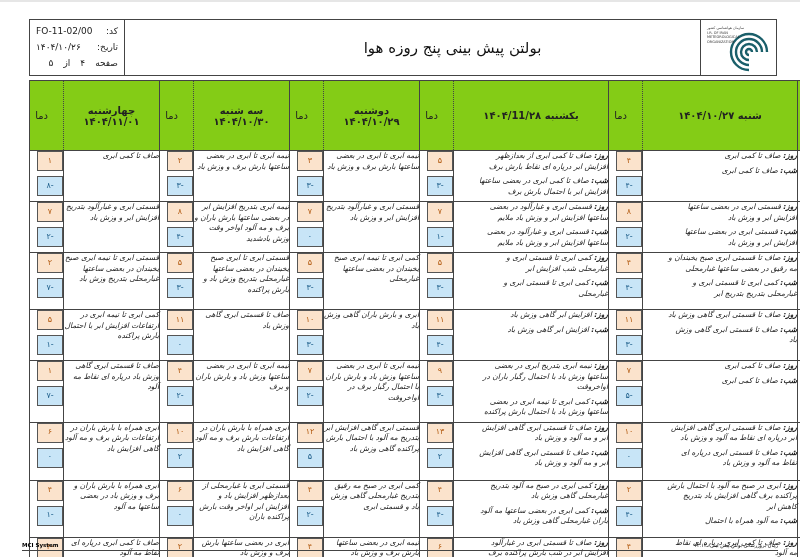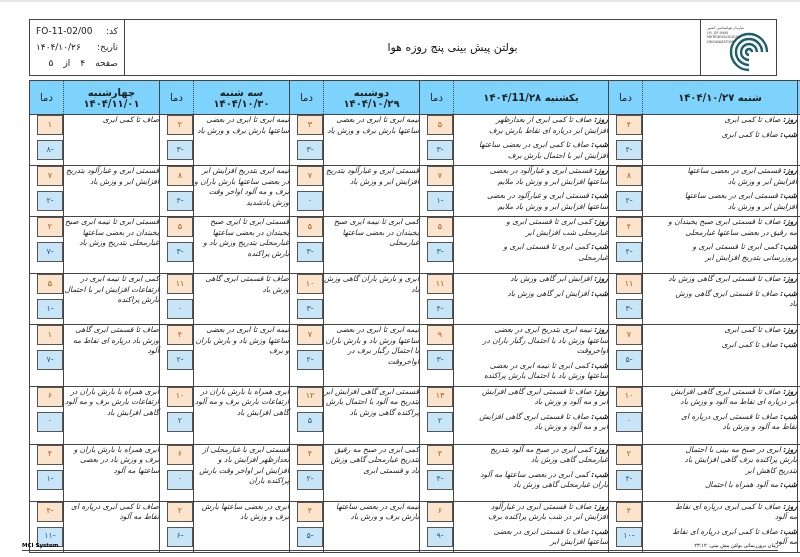--- a/index.html
+++ b/index.html
@@ -1,25 +1,25 @@
 <!DOCTYPE html>
 <html><head>
 <meta charset="utf-8">
 <style>
   html,body{margin:0;padding:0;background:#fff;}
   body{width:800px;height:557px;overflow:hidden;font-family:"DejaVu Sans",sans-serif;position:relative;}
   .page{position:absolute;left:0;top:0;width:800px;height:557px;background:#fff;border-top:2px solid #e6e6e6;box-sizing:border-box;}
   .header{position:absolute;left:29px;top:17px;width:748px;height:57px;border:1.5px solid #444;box-sizing:border-box;display:flex;direction:ltr;}
   .hdr-meta{width:95px;border-right:1.5px solid #444;box-sizing:border-box;padding:3px 6px;font-size:9px;color:#222;direction:rtl;}
   .hdr-meta .row{display:flex;justify-content:space-between;height:16px;line-height:16px;}
-  .hdr-title{flex:1;display:flex;align-items:center;justify-content:center;font-size:11px;color:#111;direction:rtl;padding-left:80px;}
+  .hdr-title{flex:1;display:flex;align-items:center;justify-content:center;font-size:15px;color:#111;direction:rtl;padding-left:80px;}
   .hdr-logo{width:76px;border-left:1.5px solid #444;box-sizing:border-box;display:flex;align-items:center;justify-content:center;position:relative;}
   .hdr-logo .logotext{position:absolute;left:6px;top:6px;font-size:3.5px;line-height:4.5px;color:#333;width:40px;}
   table.grid{position:absolute;left:29px;top:78px;width:748px;border-collapse:collapse;direction:rtl;table-layout:fixed;}
-  table.grid th{background:#7dd3fc;height:33px;font-weight:normal;font-size:10px;color:#222;border:1.5px solid #444;padding:0;}
+  table.grid th{background:#84cc16;height:33px;font-weight:normal;font-size:10px;color:#222;border:1.5px solid #444;padding:18px;}
   table.grid th.temp-h{border-right:1.5px dotted #444;}
   table.grid th.day-h{border-left:1.5px dotted #444;font-weight:bold;}
   table.grid td{border:1.5px solid #444;vertical-align:top;padding:0;font-size:7.5px;line-height:10.5px;color:#222;}
   td.city{text-align:center;vertical-align:middle;font-size:9.5px;}
   td.desc{padding:3px 5px 2px 4px;text-align:right;font-style:italic;}
   td.desc p{margin:0 0 4px 0;padding-left:24px;}
   td.desc b{font-weight:bold;}
   td.temps{padding:2px 3px;width:30px;border-left:0;}
   .tbox{width:24px;height:18px;border:1px solid #555;display:flex;align-items:center;justify-content:center;font-size:8px;margin-bottom:5px;}
   .tmax{background:#fbe3cc;color:#b25a10;}
@@ -158,21 +158,21 @@
           <td class="desc"><span>قسمتی ابری و غبارآلود بتدریج افزایش ابر و وزش باد</span></td>
           <td class="temps">
         <div class="tbox tmax">۷</div>
         <div class="tbox tmin">-۲</div>
           </td>
         </tr>
         <tr style="height:57px">
           <td class="city">کرج</td>
           <td class="desc">
           <p><b>روز:</b> <span>صاف تا قسمتی ابری صبح یخبندان و مه رقیق در بعضی ساعتها غبارمحلی</span></p>
-          <p><b>شب:</b> <span>کمی ابری تا قسمتی ابری و بروزرسانی بتدریج افزایش ابر</span></p>
+          <p><b>شب:</b> <span>کمی ابری تا قسمتی ابری و غبارمحلی بتدریج بتدریج ابر</span></p>
           </td>
           <td class="temps">
         <div class="tbox tmax">۴</div>
         <div class="tbox tmin">-۴</div>
           </td>
           <td class="desc">
           <p><b>روز:</b> <span>کمی ابری تا قسمتی ابری و غبارمحلی شب افزایش ابر</span></p>
           <p><b>شب:</b> <span>کمی ابری تا قسمتی ابری و غبارمحلی</span></p>
           </td>
           <td class="temps">
@@ -293,21 +293,21 @@
           </td>
           <td class="desc"><span>ابری همراه با بارش باران در ارتفاعات بارش برف و مه آلود گاهی افزایش باد</span></td>
           <td class="temps">
         <div class="tbox tmax">۶</div>
         <div class="tbox tmin">۰</div>
           </td>
         </tr>
         <tr style="height:57px">
           <td class="city">مشهد</td>
           <td class="desc">
-          <p><b>روز:</b> <span>ابری در صبح مه بینی با احتمال بارش پراکنده برف گاهی افزایش باد بتدریج کاهش ابر</span></p>
+          <p><b>روز:</b> <span>ابری در صبح مه آلود با احتمال بارش پراکنده برف گاهی افزایش باد بتدریج کاهش ابر</span></p>
           <p><b>شب:</b> <span>مه آلود همراه با احتمال</span></p>
           </td>
           <td class="temps">
         <div class="tbox tmax">۲</div>
         <div class="tbox tmin">-۴</div>
           </td>
           <td class="desc">
           <p><b>روز:</b> <span>کمی ابری در صبح مه آلود بتدریج غبارمحلی گاهی وزش باد</span></p>
           <p><b>شب:</b> <span>کمی ابری در بعضی ساعتها مه آلود باران غبارمحلی گاهی وزش باد</span></p>
           </td>

